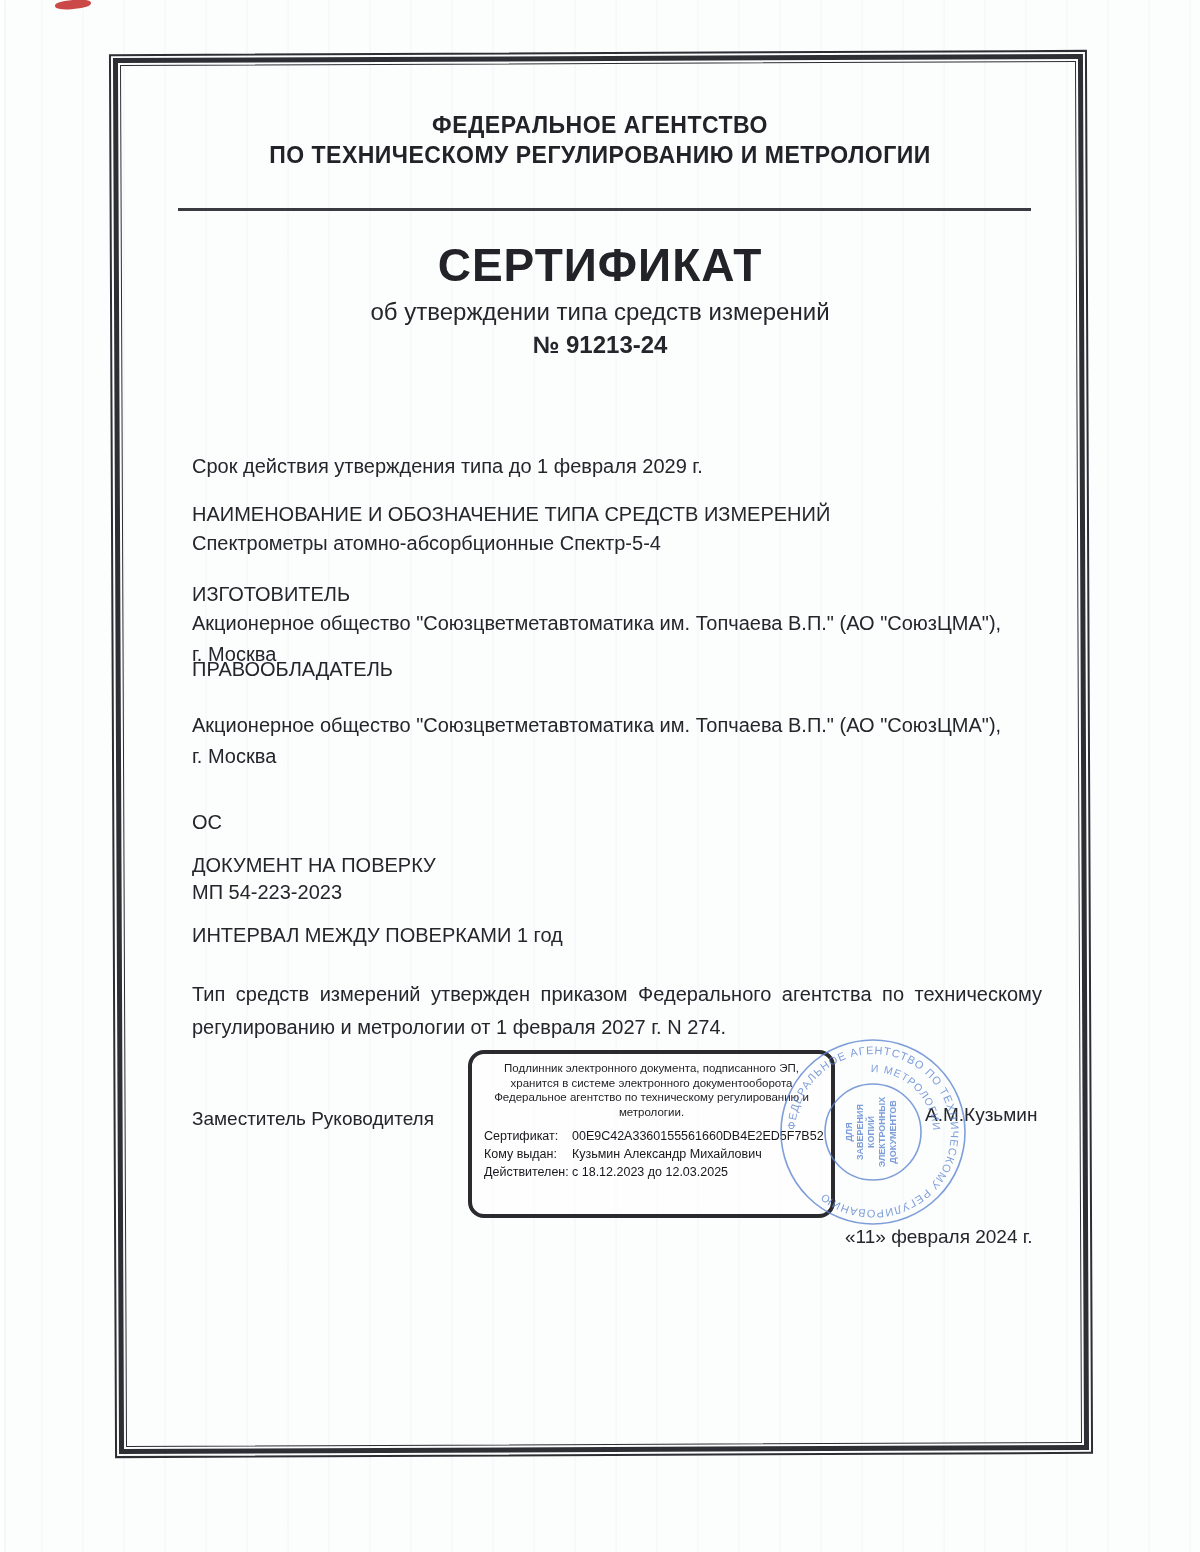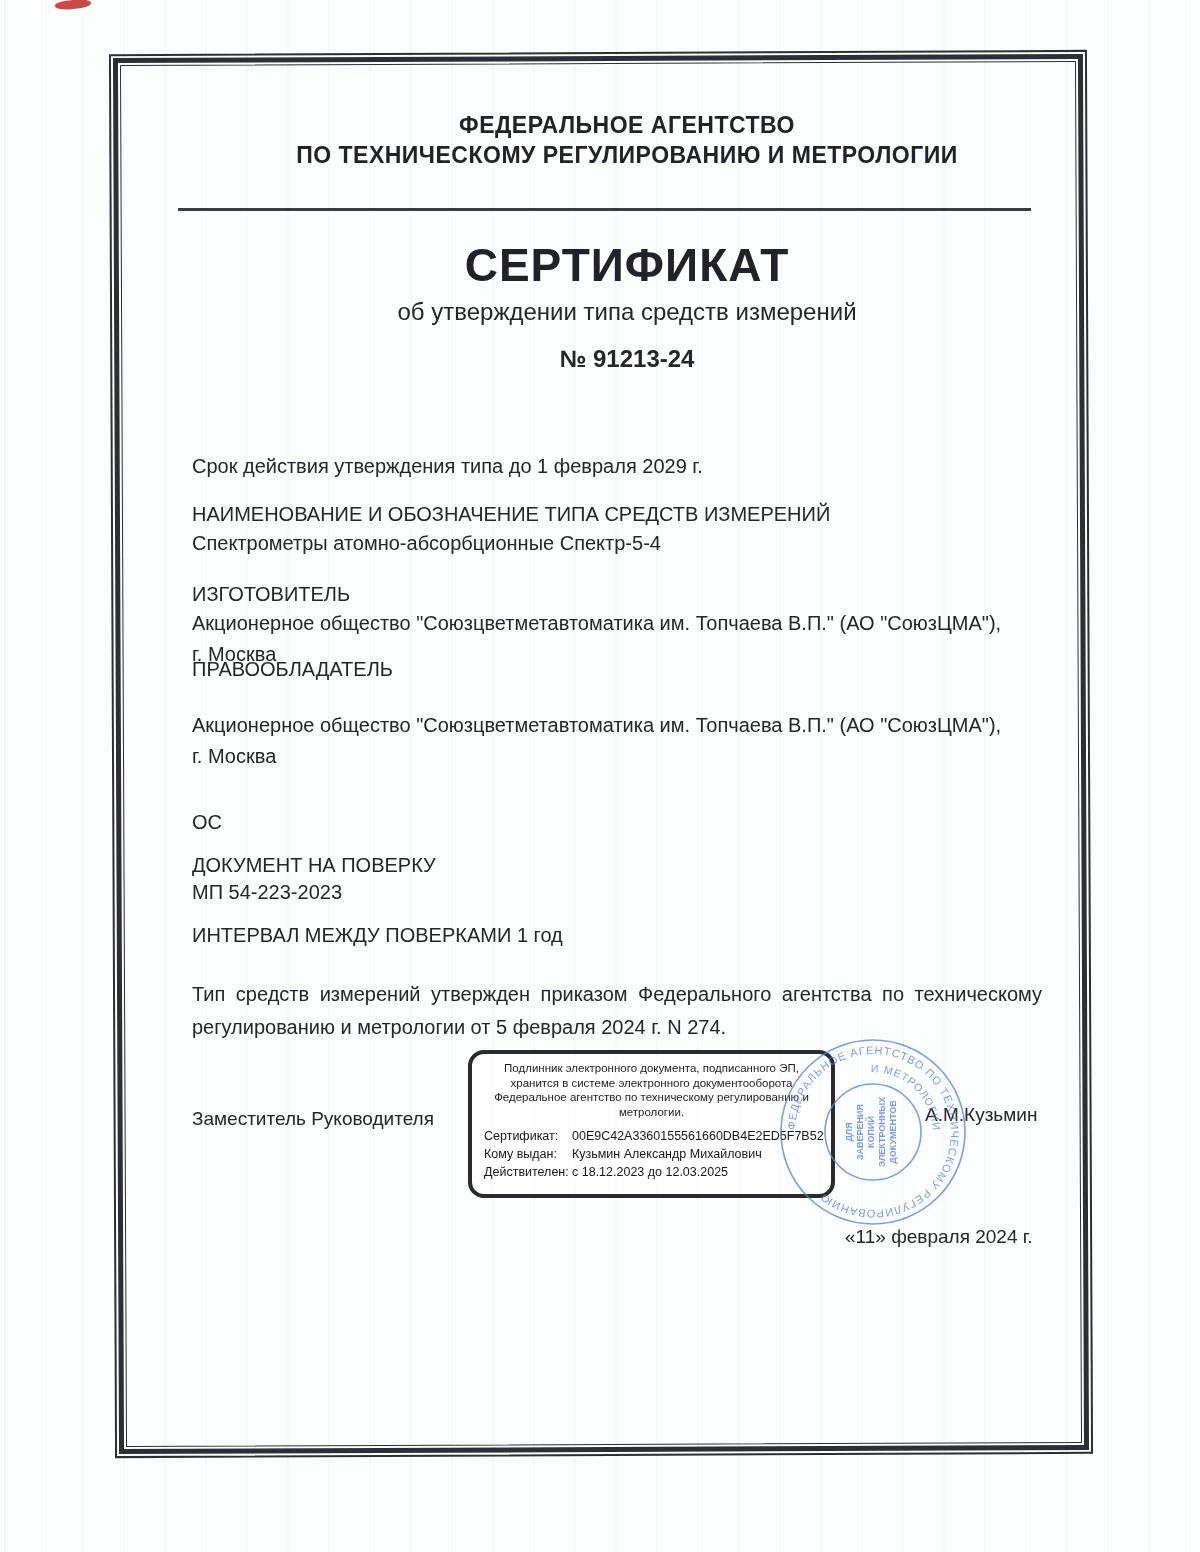--- a/index.html
+++ b/index.html
@@ -29,32 +29,32 @@
     background:transparent;
   }
   .frame-mid{
     width:100%;height:100%;border:5px solid #2e2e35;padding:2px;box-sizing:border-box;
   }
   .frame-inner{
     width:100%;height:100%;border:1px solid #2e2e35;box-sizing:border-box;
   }
   .content{position:absolute;inset:0;}
   .abs{position:absolute;}
-  .center{left:120px;width:960px;text-align:center;padding-left:27px;}
+  .center{left:120px;width:960px;text-align:center;}
   .hdr{font-size:23px;font-weight:700;letter-spacing:.5px;color:#222228;}
   .rule{left:178px;top:208px;width:853px;height:3px;background:#3a3a41;}
   .cert-title{top:238px;font-size:46px;font-weight:700;letter-spacing:1px;color:#222228;}
   .cert-sub{top:298px;font-size:24px;}
-  .cert-num{top:345px;font-size:24px;font-weight:700;}
+  .cert-num{top:331px;font-size:24px;font-weight:700;}
   .body-line{left:192px;font-size:20px;line-height:29px;color:#25252b;}
   .b{font-weight:400;}
   .para{left:192px;width:850px;text-align:justify;font-size:20px;line-height:33px;}
   
   .sig-box{
-    left:468px;top:1050px;width:367px;height:148px;
+    left:468px;top:1050px;width:367px;height:168px;
     border:4px solid #2a2a2f;border-radius:16px;box-sizing:border-box;
     background:rgba(255,255,255,0.55);
     z-index:20;
   }
   .sig-pre{
     padding:7px 10px 0 10px;text-align:center;
     font-size:11.5px;line-height:14.5px;color:#1d1d22;
   }
   .sig-bar{
     margin-top:3px;height:24px;background:#1b181d;color:#f2f2f2;
@@ -116,21 +116,21 @@
     <div class="abs body-line b" style="top:808px">ОС</div>
 
     <div class="abs body-line" style="top:851px">ДОКУМЕНТ НА ПОВЕРКУ</div>
     <div class="abs body-line b" style="top:878px">МП 54-223-2023</div>
 
     <div class="abs body-line" style="top:921px">
       <span>ИНТЕРВАЛ МЕЖДУ ПОВЕРКАМИ </span><span class="b">1 год</span>
     </div>
 
     <div class="abs para" style="top:978px">
-      <span>Тип средств измерений утвержден приказом Федерального агентства по техническому регулированию и метрологии </span><span class="b">от 5 февраля 2024 г. N 274.</span>
+      <span>Тип средств измерений утвержден приказом Федерального агентства по техническому регулированию и метрологии </span><span class="b">от 1 февраля 2027 г. N 274.</span>
     </div>
 
     <div class="abs sign-line" style="left:192px;top:1108px">Заместитель Руководителя</div>
     <div class="abs sign-line" style="left:925px;top:1104px">А.М.Кузьмин</div>
     <div class="abs sign-line" style="left:845px;top:1226px">«11» февраля 2024 г.</div>
 
     <div class="abs sig-box">
       <div class="sig-pre">
         <div>Подлинник электронного документа, подписанного ЭП,</div>
         <div>хранится в системе электронного документооборота</div>

